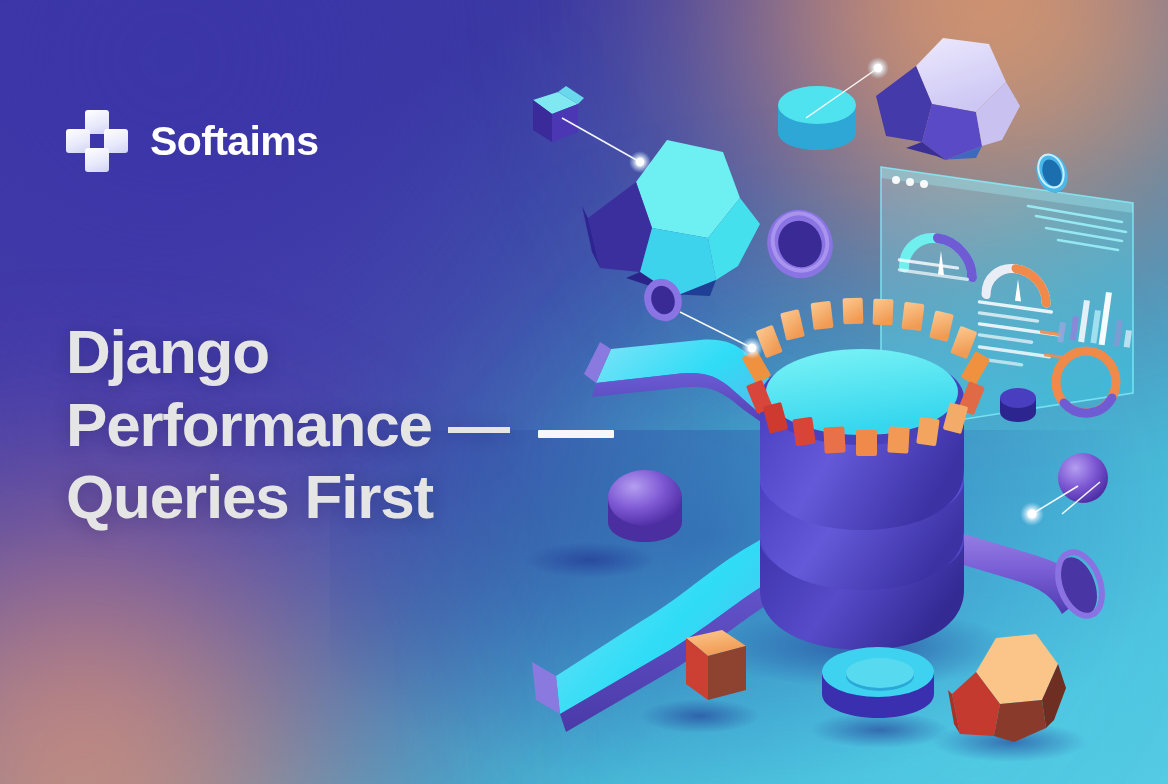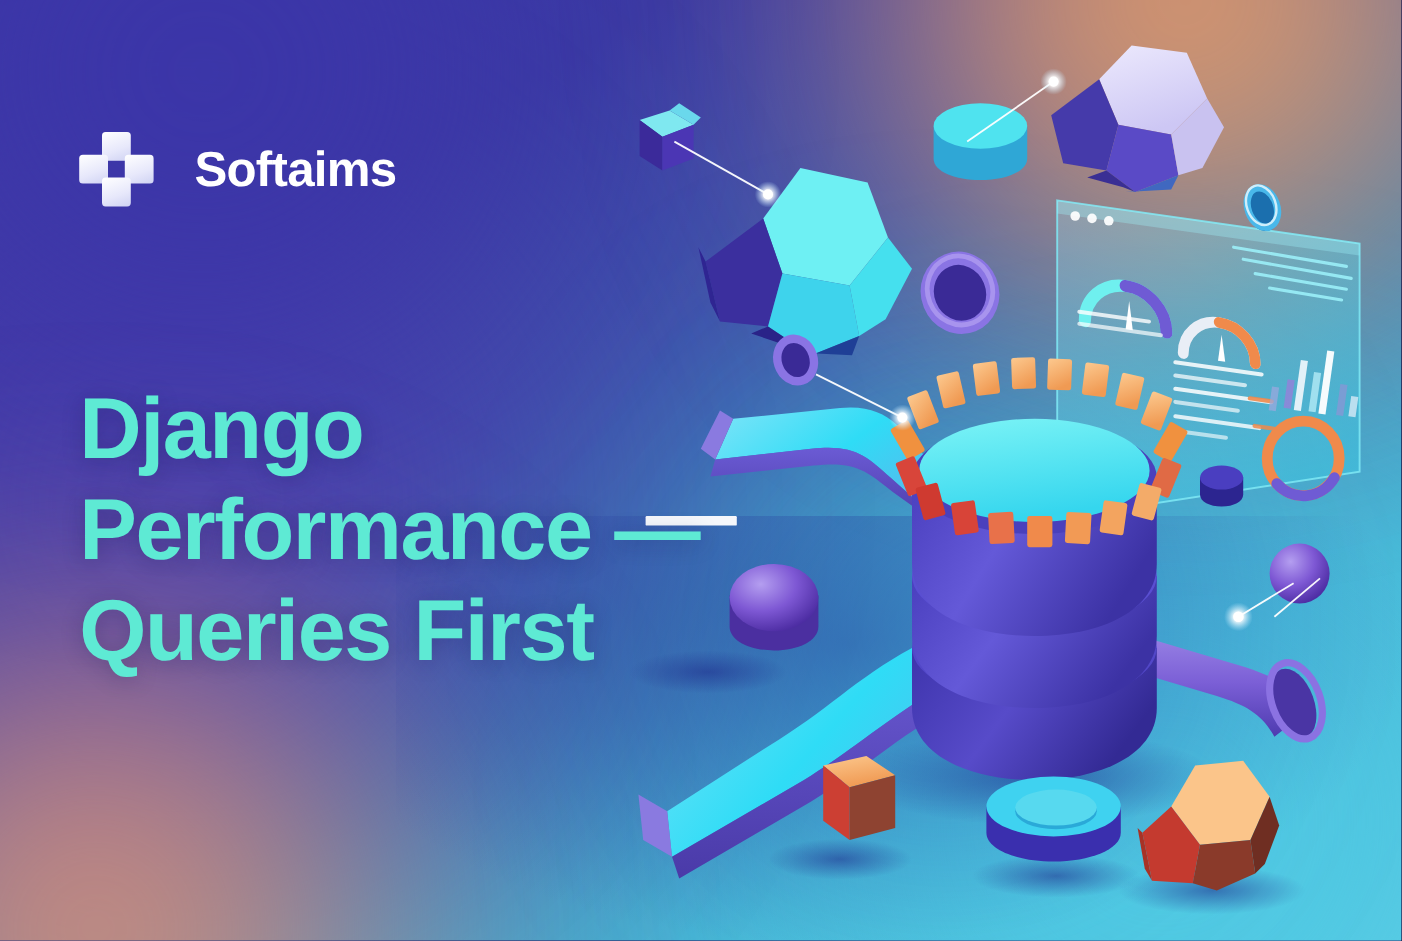--- a/index.html
+++ b/index.html
@@ -52,26 +52,26 @@
   .logo-mark i{
     position:absolute; width:24px; height:24px; border-radius:3px; display:block;
     background:linear-gradient(160deg,#ffffff 0%,#e7e8fb 60%,#cfd2f3 100%);
   }
   .logo-mark .lm-t{ left:19px; top:0; }
   .logo-mark .lm-l{ left:0;    top:19px; }
   .logo-mark .lm-r{ left:38px; top:19px; }
   .logo-mark .lm-b{ left:19px; top:38px; }
   .logo-word{
     font-size:41px; font-weight:700; color:#ffffff; letter-spacing:-.6px;
-    line-height:1; white-space:nowrap;margin-left:12px;
+    line-height:1; white-space:nowrap;
   }
 
   .headline{
     position:absolute; left:66px; top:316px; width:640px;
-    font-size:72px; font-weight:700; line-height:1.17; color:#5eead4;
+    font-size:62px; font-weight:700; line-height:1.17; color:#e5e5e5;
     letter-spacing:-1.2px; white-space:pre-line;
     text-shadow:0 2px 18px rgba(20,18,80,.28);
   }
 
   
   .art{ position:absolute; inset:0; pointer-events:none; }
   .art svg{ position:absolute; left:0; top:0; }
 </style>
 </head>
 <body>

